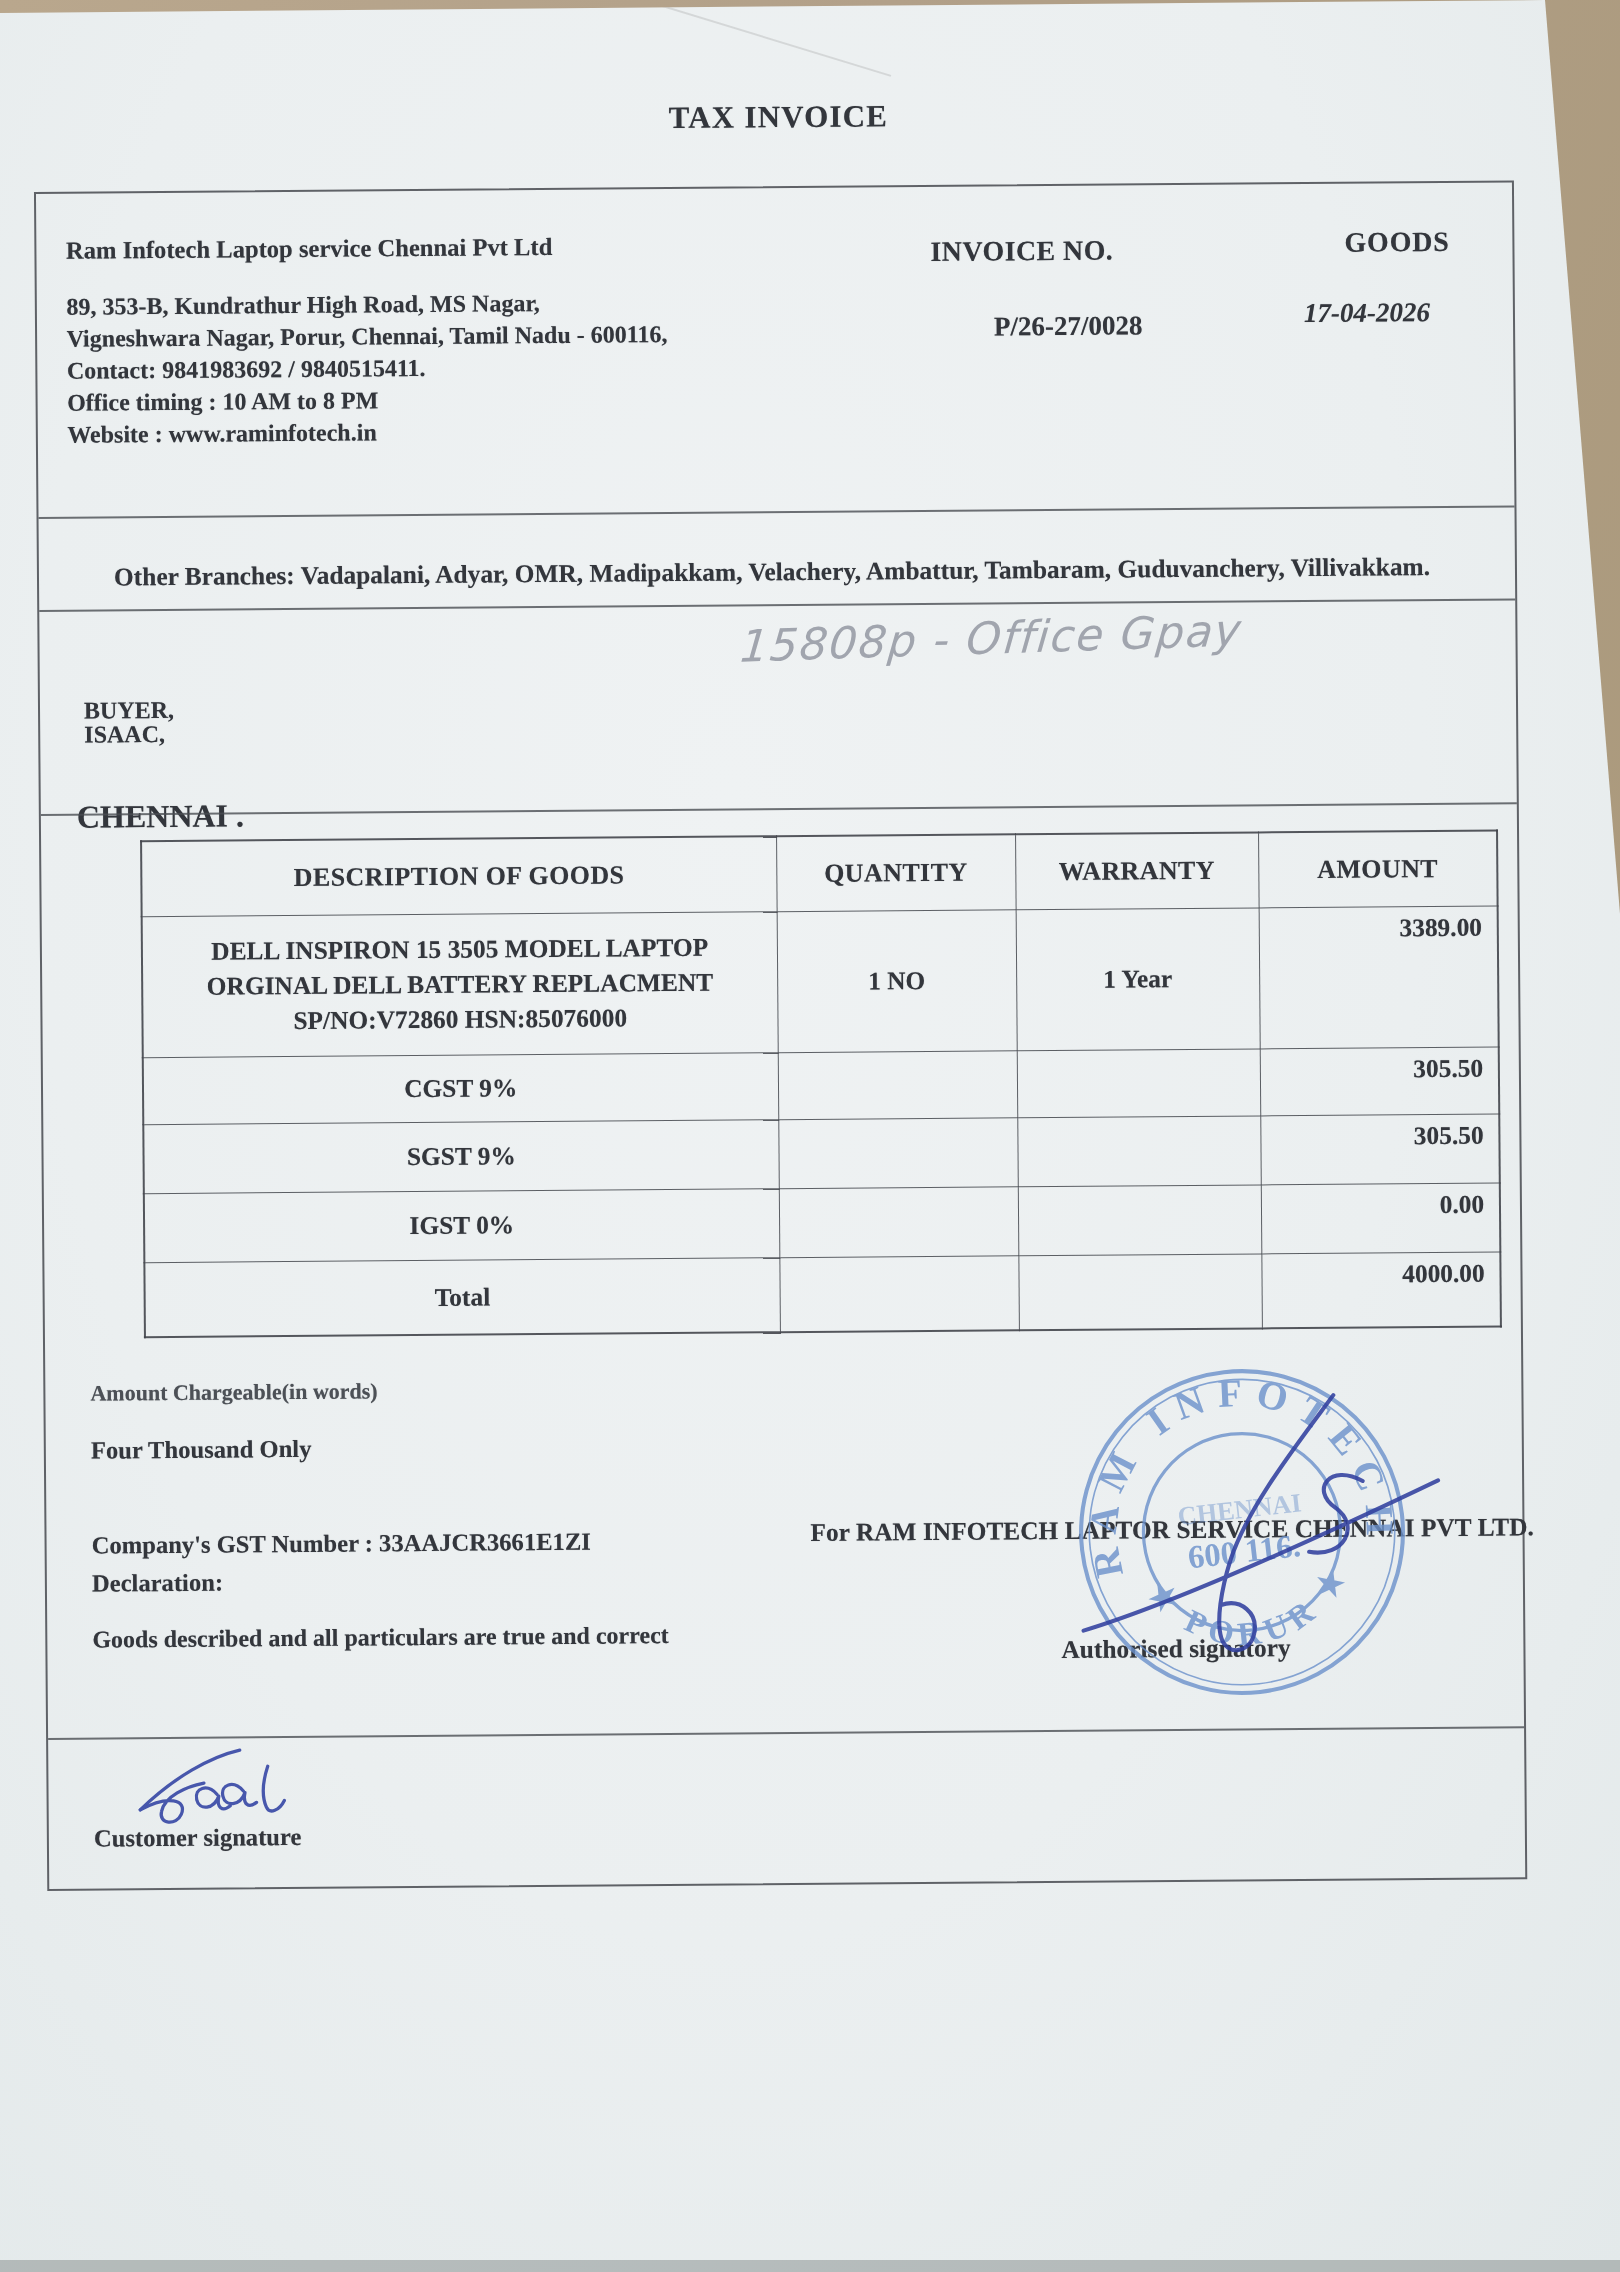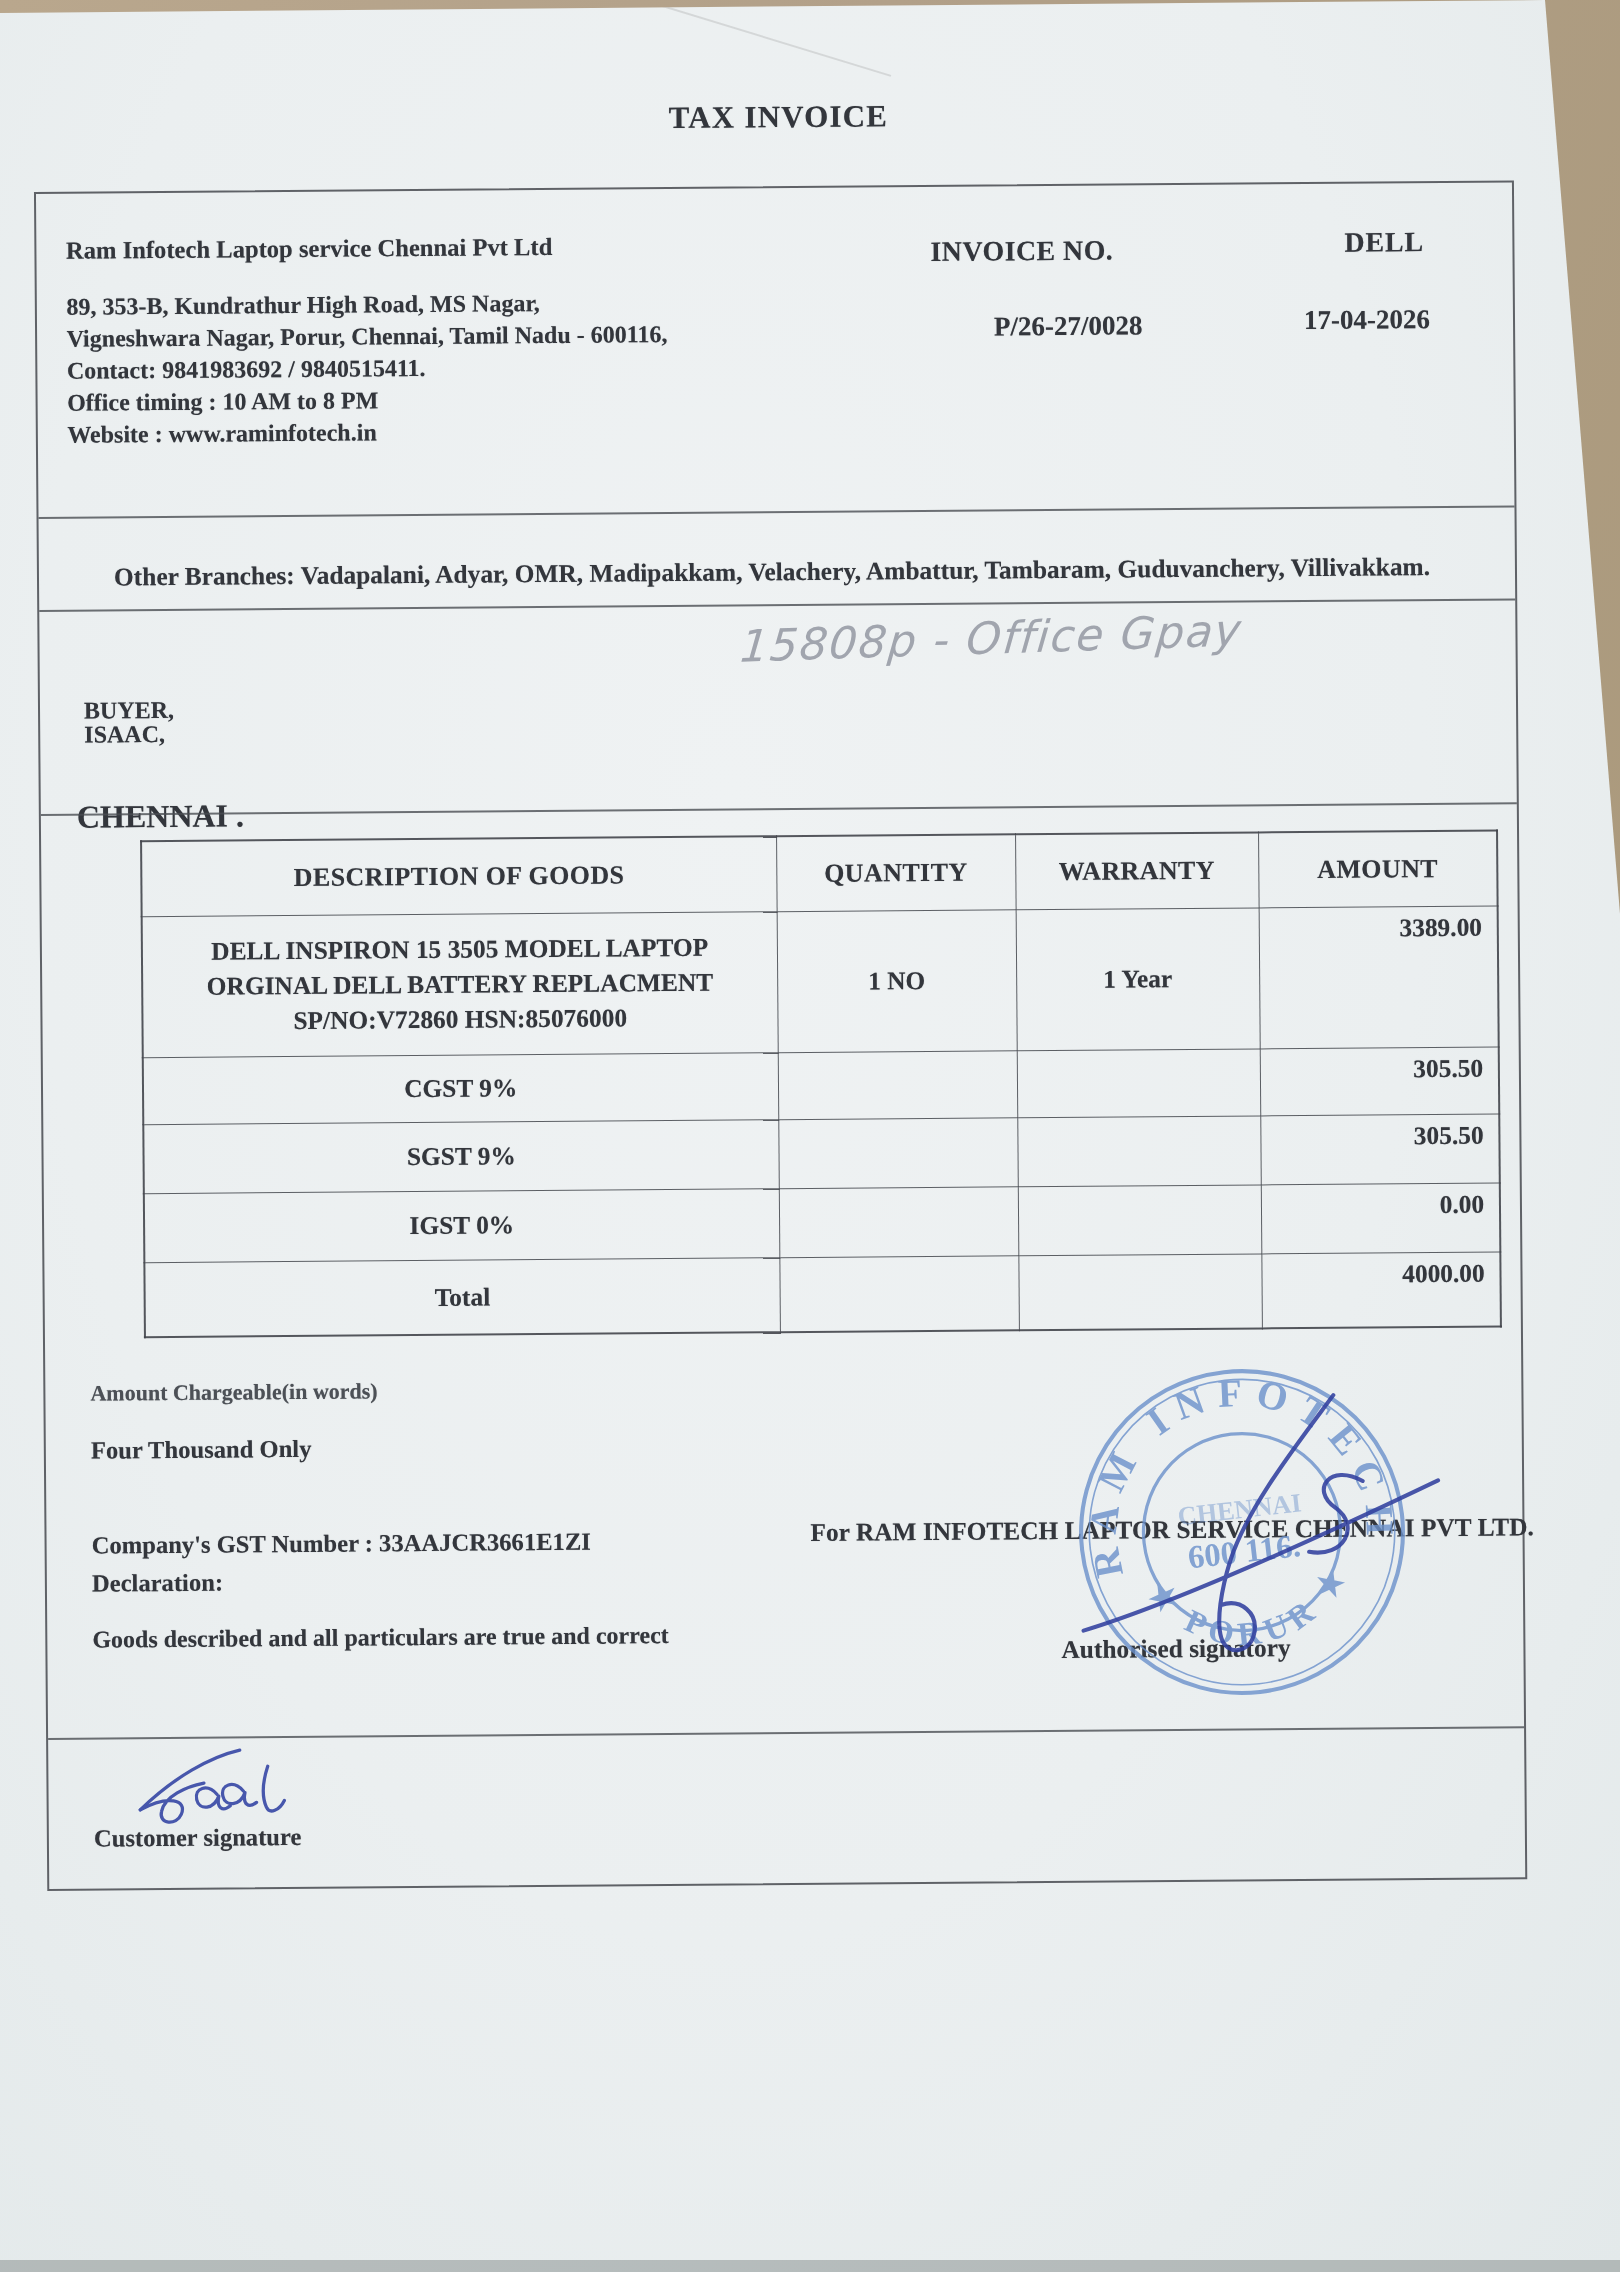--- a/index.html
+++ b/index.html
@@ -18,21 +18,21 @@
   .soft, .title, td, th{text-shadow:0 0 0.8px rgba(45,48,55,.45);}
   .box{position:absolute;left:34px;top:192px;width:1476px;height:1695px;
        border:2px solid rgba(70,73,79,.85);}
   .abs{position:absolute;white-space:nowrap;}
   .rule{position:absolute;left:0;width:100%;height:1.6px;background:rgba(74,77,82,.8);}
   .seller-name{left:29.5px;top:43px;font-size:24.6px;font-weight:bold;}
   .seller-block{left:29.5px;top:97px;font-size:24px;font-weight:bold;line-height:32px;white-space:nowrap;}
   .inv-label{left:894px;top:49px;font-size:28px;font-weight:bold;letter-spacing:0.4px;}
   .inv-value{left:957px;top:125px;font-size:27px;font-weight:bold;}
   .date-label{left:1308px;top:43px;font-size:28px;font-weight:bold;letter-spacing:0.8px;}
-  .date-value{left:1267px;top:121px;font-size:27px;font-weight:bold;}
+  .date-value{left:1267px;top:114px;font-size:27px;font-weight:bold;font-style:italic;}
   .rule1{top:323px;}
   .branches{left:75px;top:369px;font-size:25.4px;font-weight:bold;}
   .rule2{top:416px;}
   .buyer-label{left:44px;top:471px;font-size:24px;font-weight:bold;margin-top:33px;}
   .handnote{left:701px;top:426px;font-size:44px;color:#a1a5ae;
             font-family:"DejaVu Sans",sans-serif;font-style:italic;
             transform:rotate(-1.4deg) skewX(-7deg);letter-spacing:1.6px;}
   .buyer-name{left:44px;top:528px;font-size:24px;font-weight:bold;text-align:center;}
   .buyer-city{left:36px;top:558px;font-size:32px;font-weight:bold;margin-top:47px;}
   .rule3{top:620px;}
@@ -72,21 +72,21 @@
       <div class="abs soft seller-block">
         <div>89, 353-B, Kundrathur High Road, MS Nagar,</div>
         <div>Vigneshwara Nagar, Porur, Chennai, Tamil Nadu - 600116,</div>
         <div>Contact: 9841983692 / 9840515411.</div>
         <div>Office timing : 10 AM to 8 PM</div>
         <div>Website : www.raminfotech.in</div>
       </div>
 
       <div class="abs soft inv-label">INVOICE NO.</div>
       <div class="abs soft inv-value">P/26-27/0028</div>
-      <div class="abs soft date-label">DELL</div>
+      <div class="abs soft date-label">GOODS</div>
       <div class="abs soft date-value">17-04-2026</div>
 
       <div class="rule rule1"></div>
       <div class="abs soft branches">Other Branches: Vadapalani, Adyar, OMR, Madipakkam, Velachery, Ambattur, Tambaram, Guduvanchery, Villivakkam.</div>
       <div class="rule rule2"></div>
 
       <div class="abs soft buyer-label">BUYER,</div>
       <div class="abs handnote">15808p - Office Gpay</div>
       <div class="abs soft buyer-name">ISAAC,</div>
       <div class="abs soft buyer-city">CHENNAI .</div>

